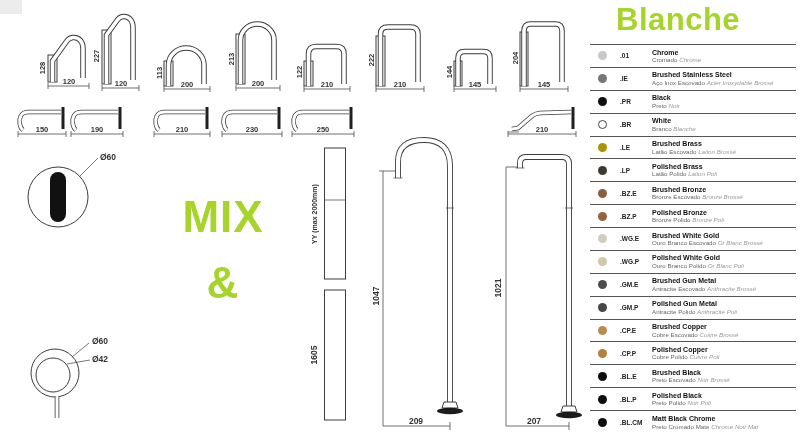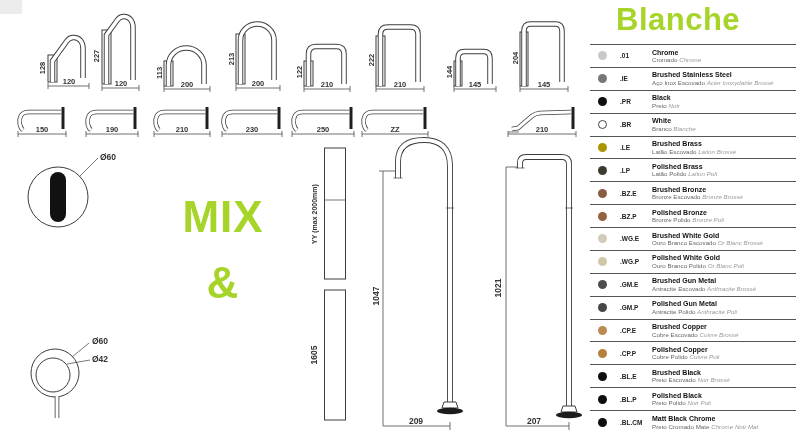--- a/index.html
+++ b/index.html
@@ -157,21 +157,21 @@
     <svg width="56" height="36" viewBox="0 0 56 36">
       <path class="tube-o thin" d="M9,28 C5.5,25.5 4.5,18 7,13.5 Q9,10 15,10 L47,10"></path>
       <path class="tube-i thin" d="M9,28 C5.5,25.5 4.5,18 7,13.5 Q9,10 15,10 L47,10"></path>
       <line class="flange" x1="49" y1="5" x2="49" y2="27"></line>
       <line class="dim" x1="4" y1="32" x2="52" y2="32"></line>
       <line class="dim" x1="4" y1="29" x2="4" y2="35"></line>
         <line class="dim" x1="52" y1="29" x2="52" y2="35"></line>
       <text class="dimtext" x="28" y="30" text-anchor="middle">150</text>
     </svg>
   </div>
-  <div class="fig" style="left:82px;top:102px;">
+  <div class="fig" style="left:67px;top:102px;">
     <svg width="60" height="36" viewBox="0 0 60 36">
       <path class="tube-o thin" d="M9,28 C5.5,25.5 4.5,18 7,13.5 Q9,10 15,10 L51,10"></path>
       <path class="tube-i thin" d="M9,28 C5.5,25.5 4.5,18 7,13.5 Q9,10 15,10 L51,10"></path>
       <line class="flange" x1="53" y1="5" x2="53" y2="27"></line>
       <line class="dim" x1="4" y1="32" x2="56" y2="32"></line>
       <line class="dim" x1="4" y1="29" x2="4" y2="35"></line>
         <line class="dim" x1="56" y1="29" x2="56" y2="35"></line>
       <text class="dimtext" x="30" y="30" text-anchor="middle">190</text>
     </svg>
   </div>
@@ -199,31 +199,20 @@
   </div>
   <div class="fig" style="left:288px;top:102px;">
     <svg width="70" height="36" viewBox="0 0 70 36">
       <path class="tube-o thin" d="M9,28 C5.5,25.5 4.5,18 7,13.5 Q9,10 15,10 L61,10"></path>
       <path class="tube-i thin" d="M9,28 C5.5,25.5 4.5,18 7,13.5 Q9,10 15,10 L61,10"></path>
       <line class="flange" x1="63" y1="5" x2="63" y2="27"></line>
       <line class="dim" x1="4" y1="32" x2="66" y2="32"></line>
       <line class="dim" x1="4" y1="29" x2="4" y2="35"></line>
         <line class="dim" x1="66" y1="29" x2="66" y2="35"></line>
       <text class="dimtext" x="35" y="30" text-anchor="middle">250</text>
-    </svg>
-  </div>
-  <div class="fig" style="left:358px;top:102px;">
-    <svg width="74" height="36" viewBox="0 0 74 36">
-      <path class="tube-o thin" d="M9,28 C5.5,25.5 4.5,18 7,13.5 Q9,10 15,10 L65,10"></path>
-      <path class="tube-i thin" d="M9,28 C5.5,25.5 4.5,18 7,13.5 Q9,10 15,10 L65,10"></path>
-      <line class="flange" x1="67" y1="5" x2="67" y2="27"></line>
-      <line class="dim" x1="4" y1="32" x2="70" y2="32"></line>
-      <line class="dim" x1="4" y1="29" x2="4" y2="35"></line>
-        <line class="dim" x1="70" y1="29" x2="70" y2="35"></line>
-      <text class="dimtext" x="37" y="30" text-anchor="middle">ZZ</text>
     </svg>
   </div>
   <div class="fig" style="left:504px;top:102px;">
     <svg width="76" height="36" viewBox="0 0 76 36">
       <path class="tube-o thin" d="M8,27 L14,26 L28,14 Q31,11.5 36,11 L67,10"></path>
       <path class="tube-i thin" d="M8,27 L14,26 L28,14 Q31,11.5 36,11 L67,10"></path>
       <line class="hair" x1="4" y1="30" x2="15" y2="30"></line>
       <line class="flange" x1="69" y1="5" x2="69" y2="27"></line>
       <line class="dim" x1="4" y1="32" x2="72" y2="32"></line>
       <line class="dim" x1="4" y1="29" x2="4" y2="35"></line>

